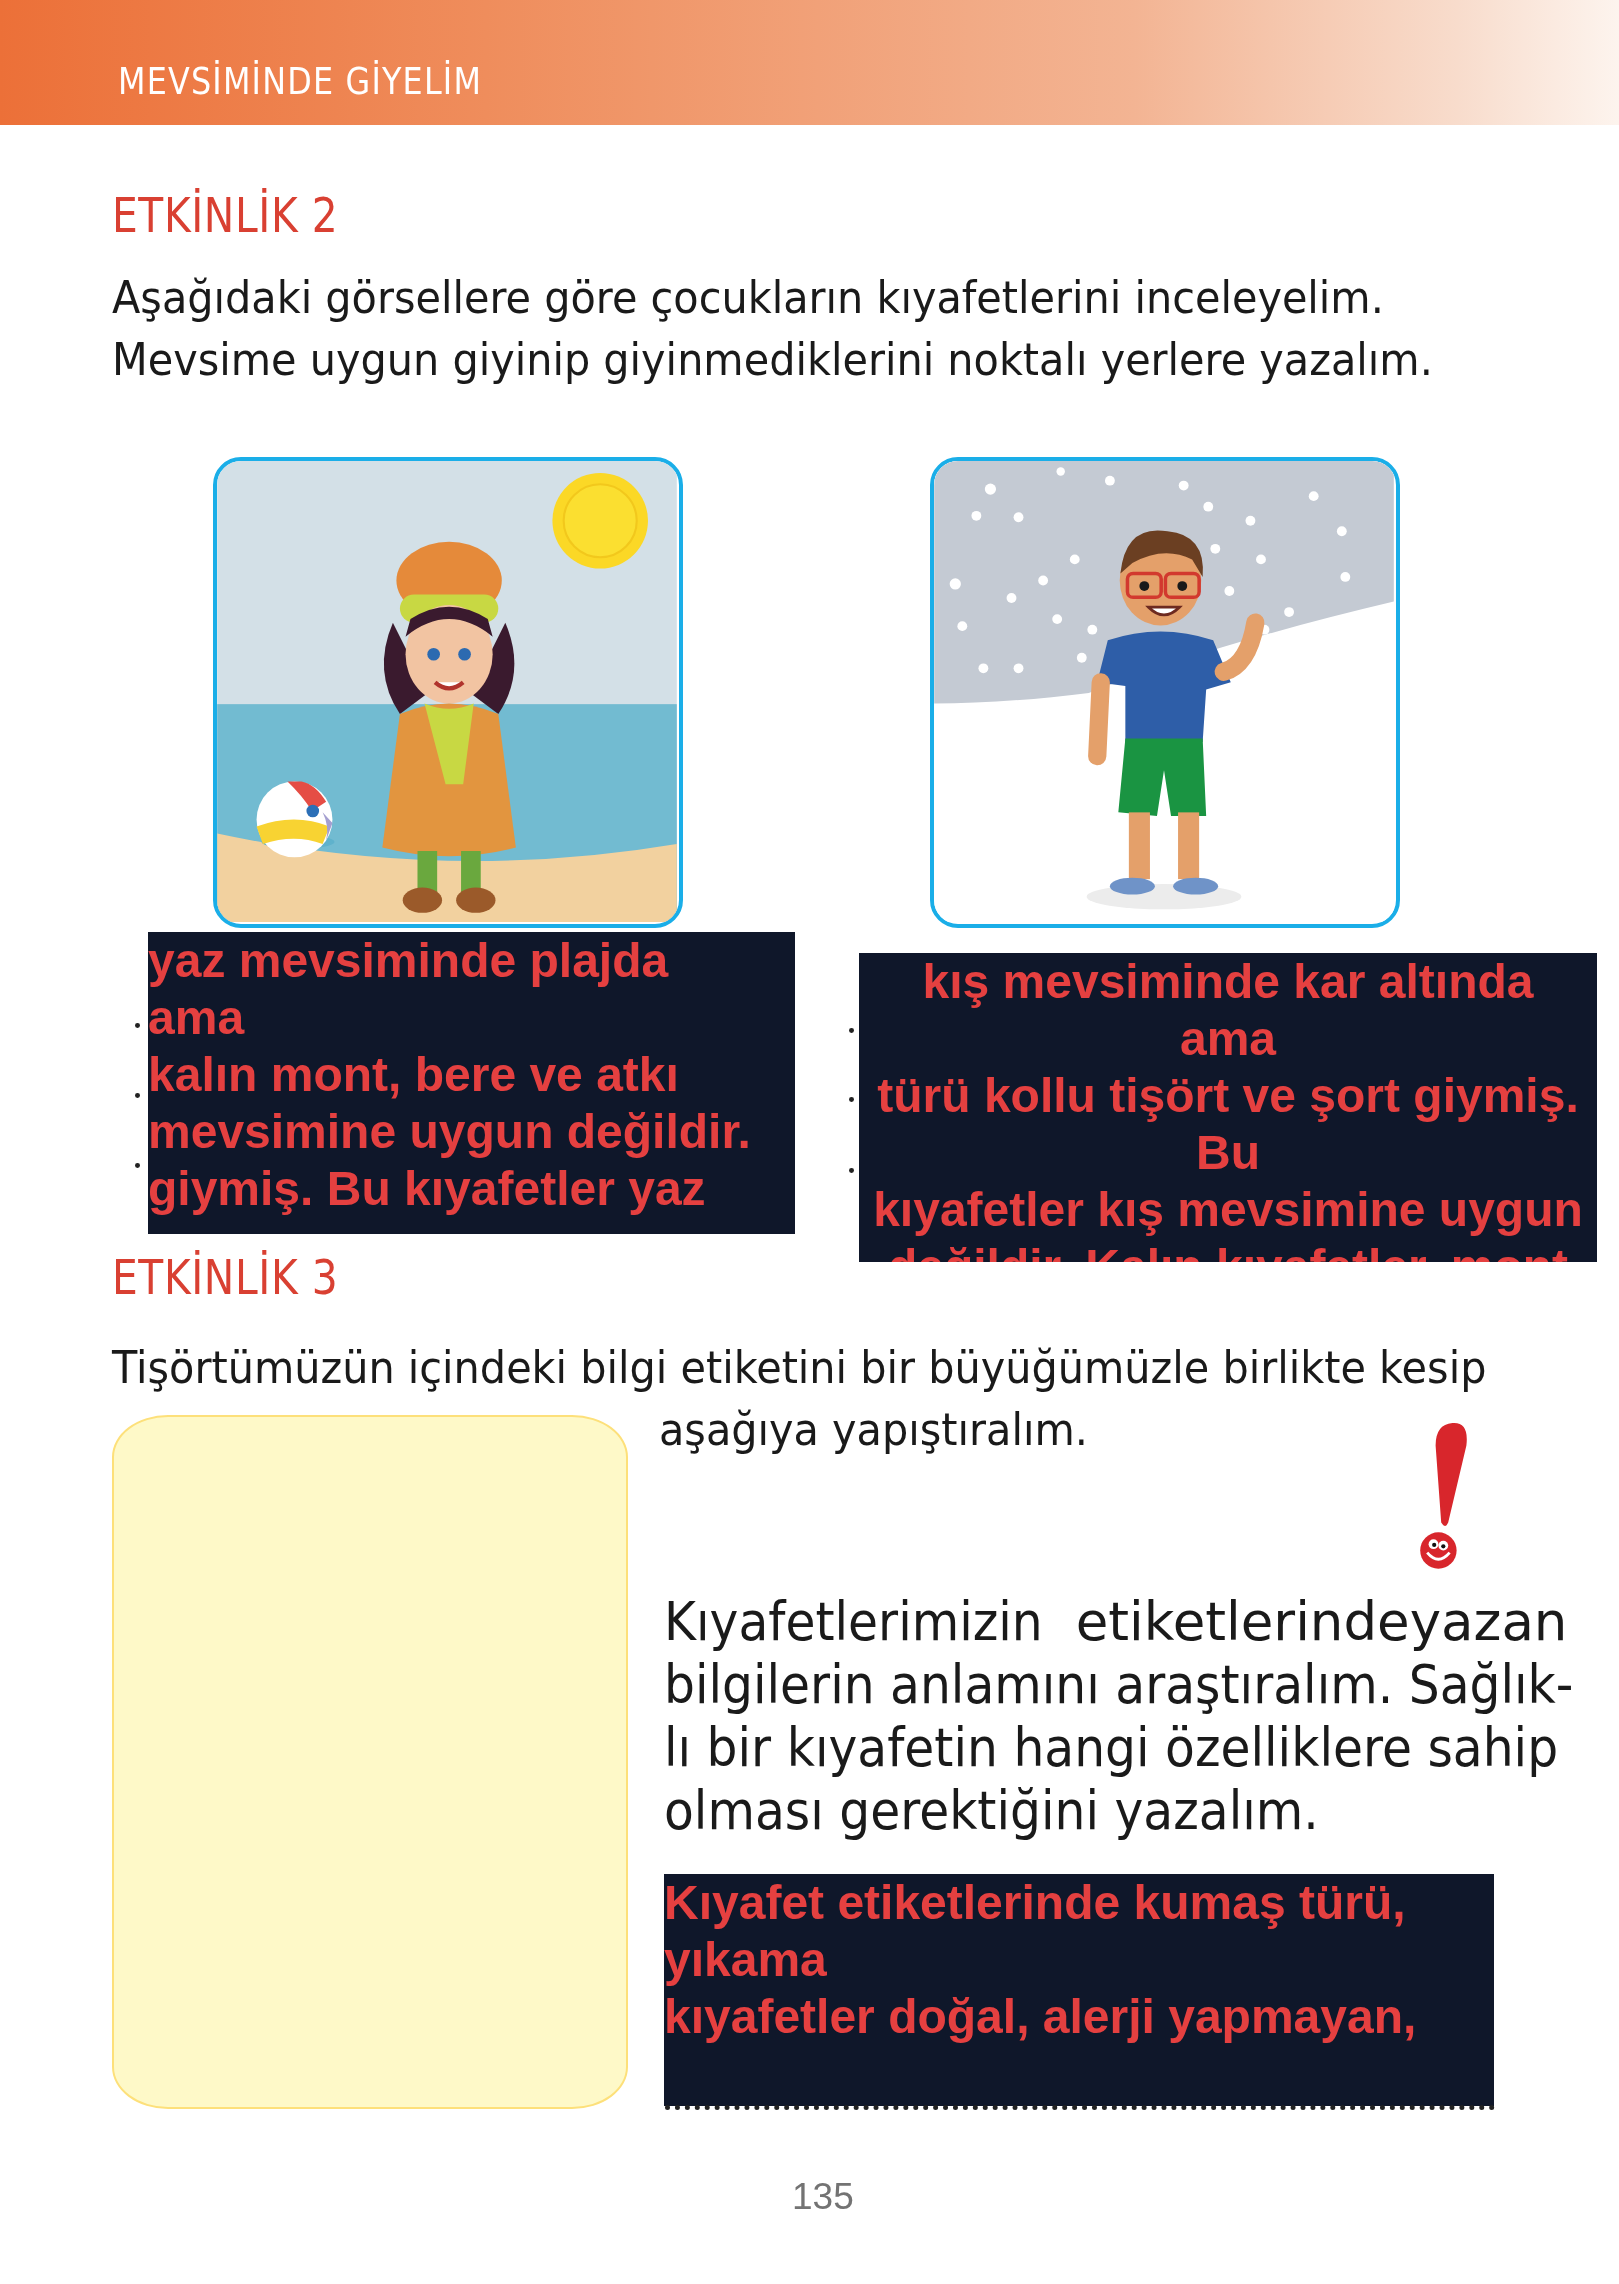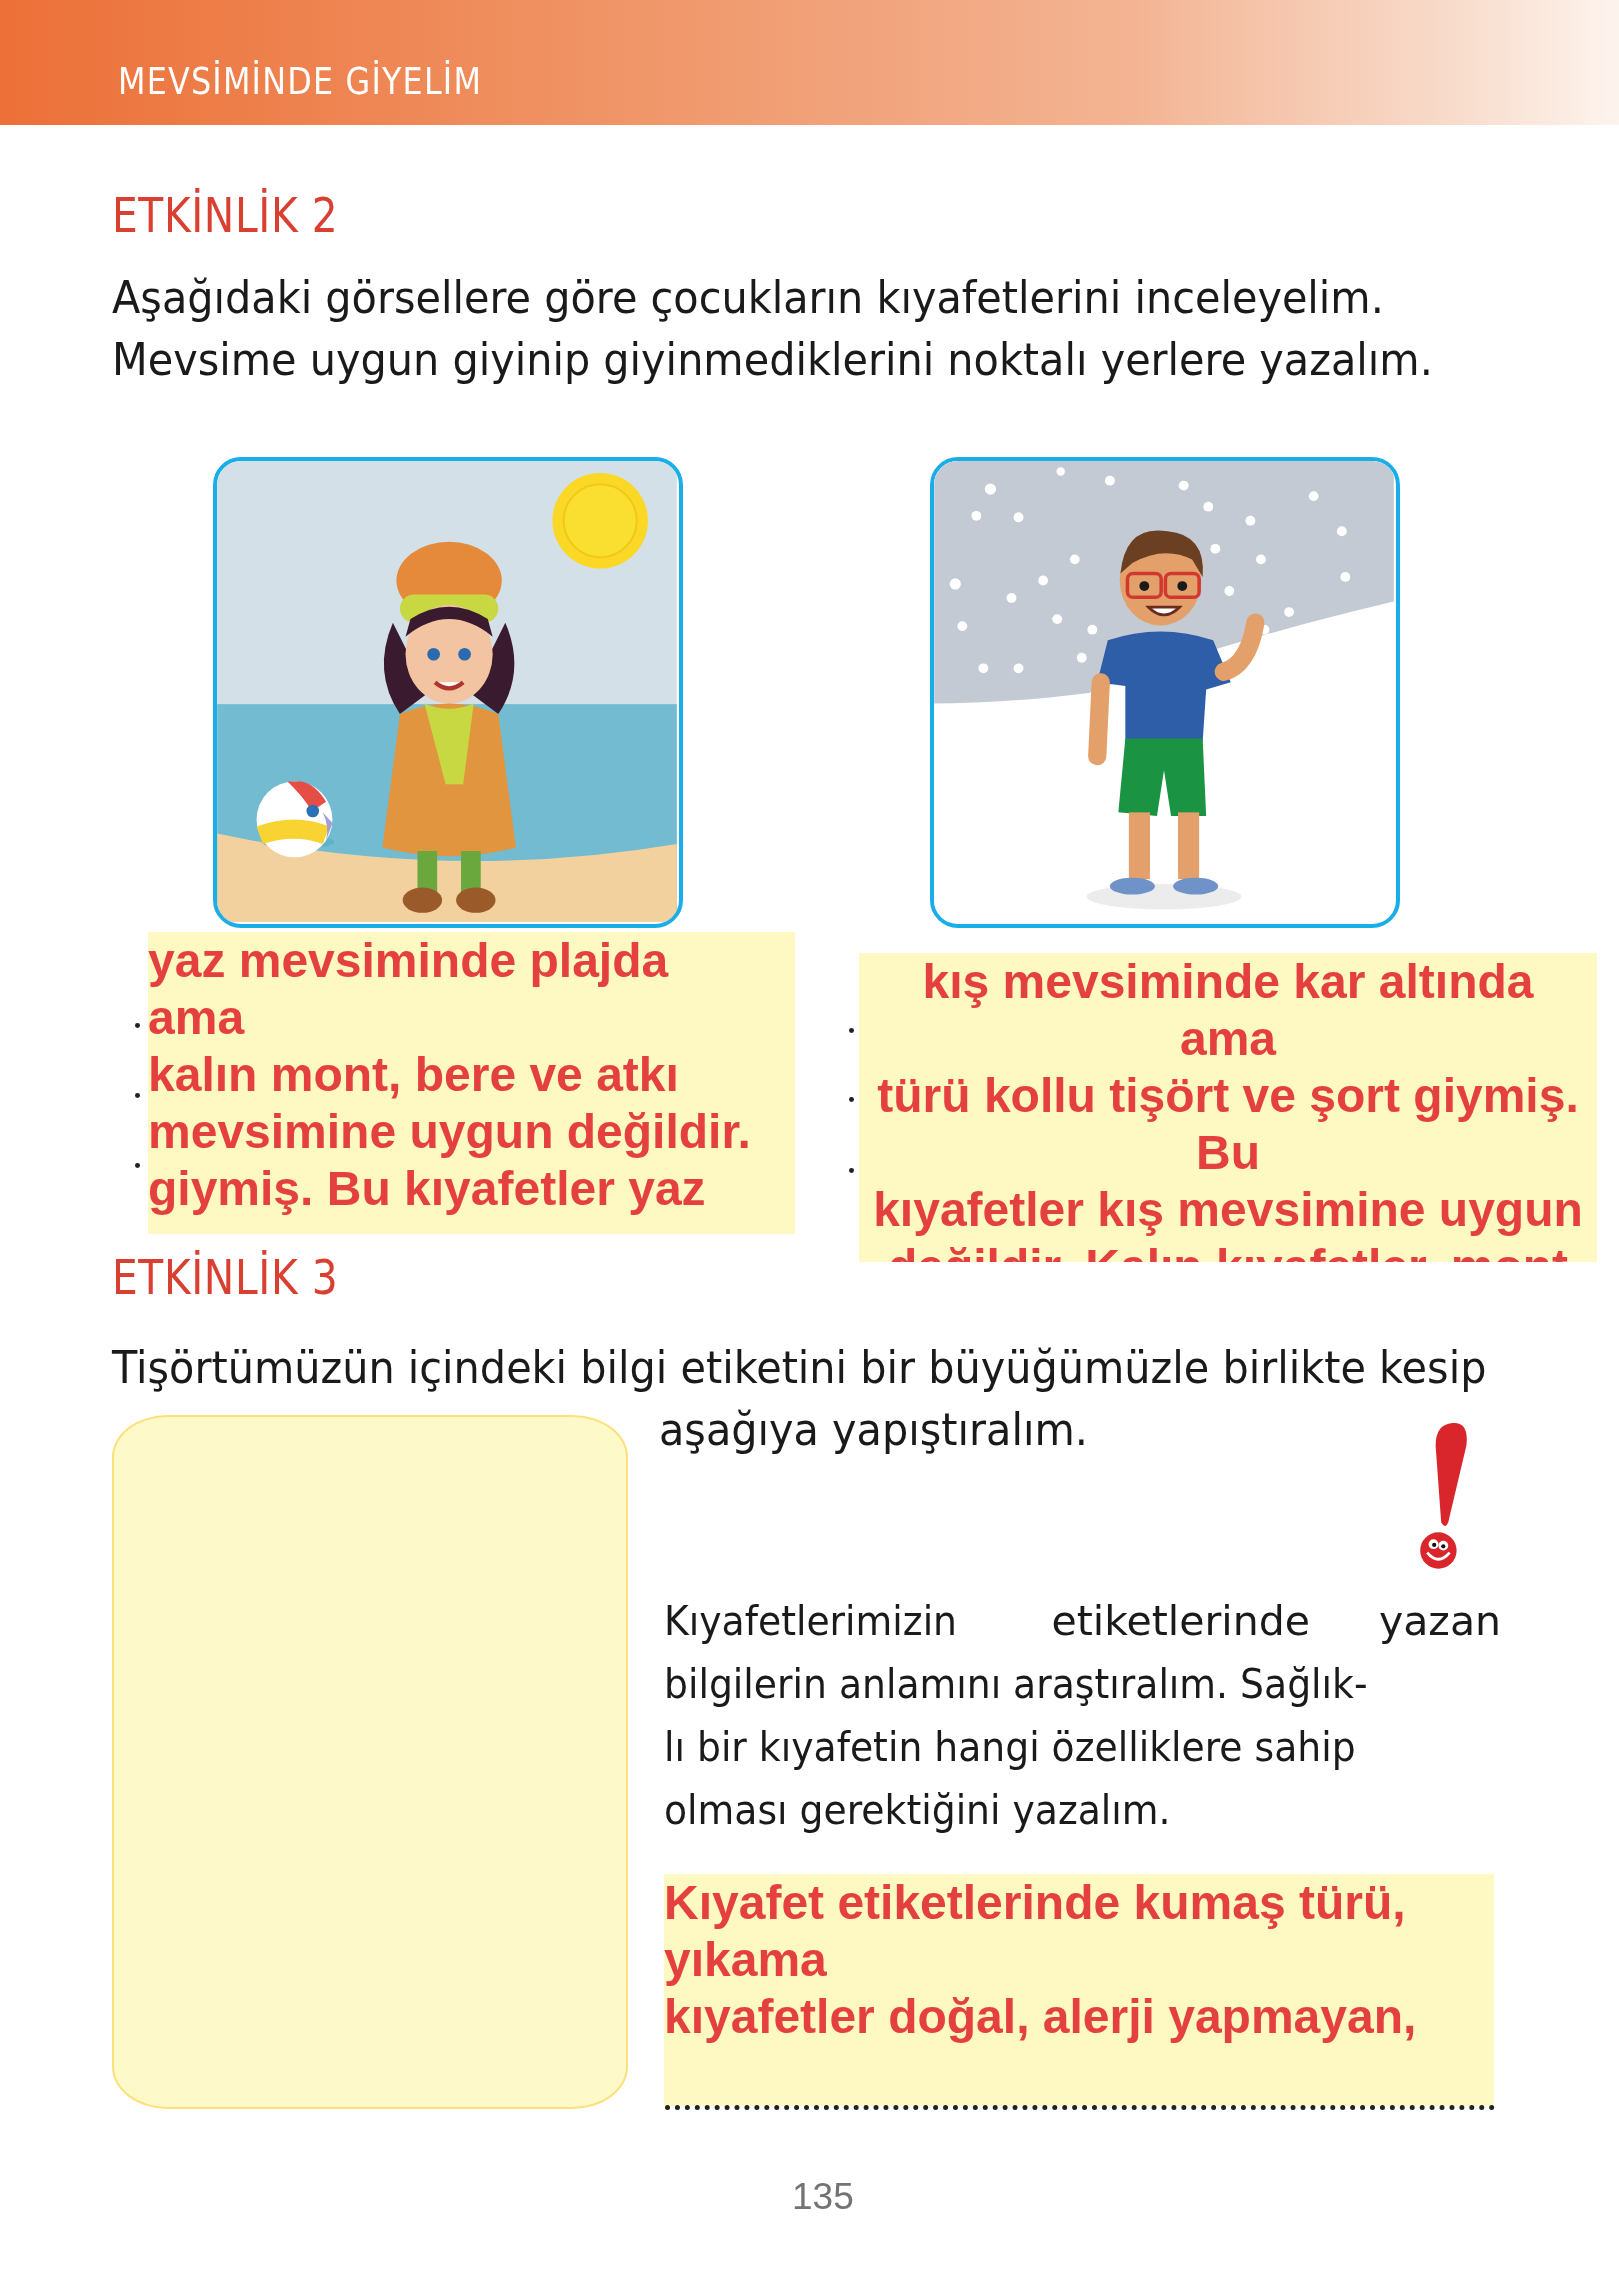--- a/index.html
+++ b/index.html
@@ -25,36 +25,36 @@
   .instruction {
     position: absolute; font-family: "DejaVu Sans", sans-serif;
     color: #1a1a1a; font-size: 45px; line-height: 63px;
     transform: scaleX(0.92); transform-origin: left top; white-space: nowrap;
   }
   .picture-frame {
     position: absolute; border: 4.9px solid #1aaee8; border-radius: 28px;
     overflow: hidden; box-sizing: border-box;
   }
   .answer-box {
-    position: absolute; background: #fef9c3;
+    position: absolute; background: #0f172a;
     font-family: "Liberation Sans", sans-serif; font-weight: bold;
     color: #e54040; font-size: 48px; line-height: 57px;
   }
   .answer-box p { margin: 0; white-space: nowrap; }
   .dot-marker {
     position: absolute; width: 4.9px; height: 4.9px; border-radius: 50%; background: #222;
   }
   .sticky-area {
     position: absolute; left: 112px; top: 1415px; width: 516px; height: 694px;
     background: #fef9c8; border: 2.1px solid #fde07a; border-radius: 56px / 42px;
     box-sizing: border-box;
   }
   .info-text {
     position: absolute; left: 664px; top: 1590px; width: 830px;
-    font-family: "DejaVu Sans", sans-serif; font-size: 41px; line-height: 63px; color: #1a1a1a;
+    font-family: "DejaVu Sans", sans-serif; font-size: 53px; line-height: 63px; color: #1a1a1a;
   }
   .info-text div { white-space: nowrap; transform: scaleX(0.92); transform-origin: left top; }
   .info-text .justify { display: flex; justify-content: space-between; width: 837px; transform: none; }
   .dotted-line {
     position: absolute; left: 665px; top: 2105px; width: 830px; height: 0;
     border-top: 5.6px dotted #222;
   }
   .page-number {
     position: absolute; left: 792px; top: 2176px;
     font-family: "Liberation Sans", sans-serif; font-size: 37px; color: #737373;

